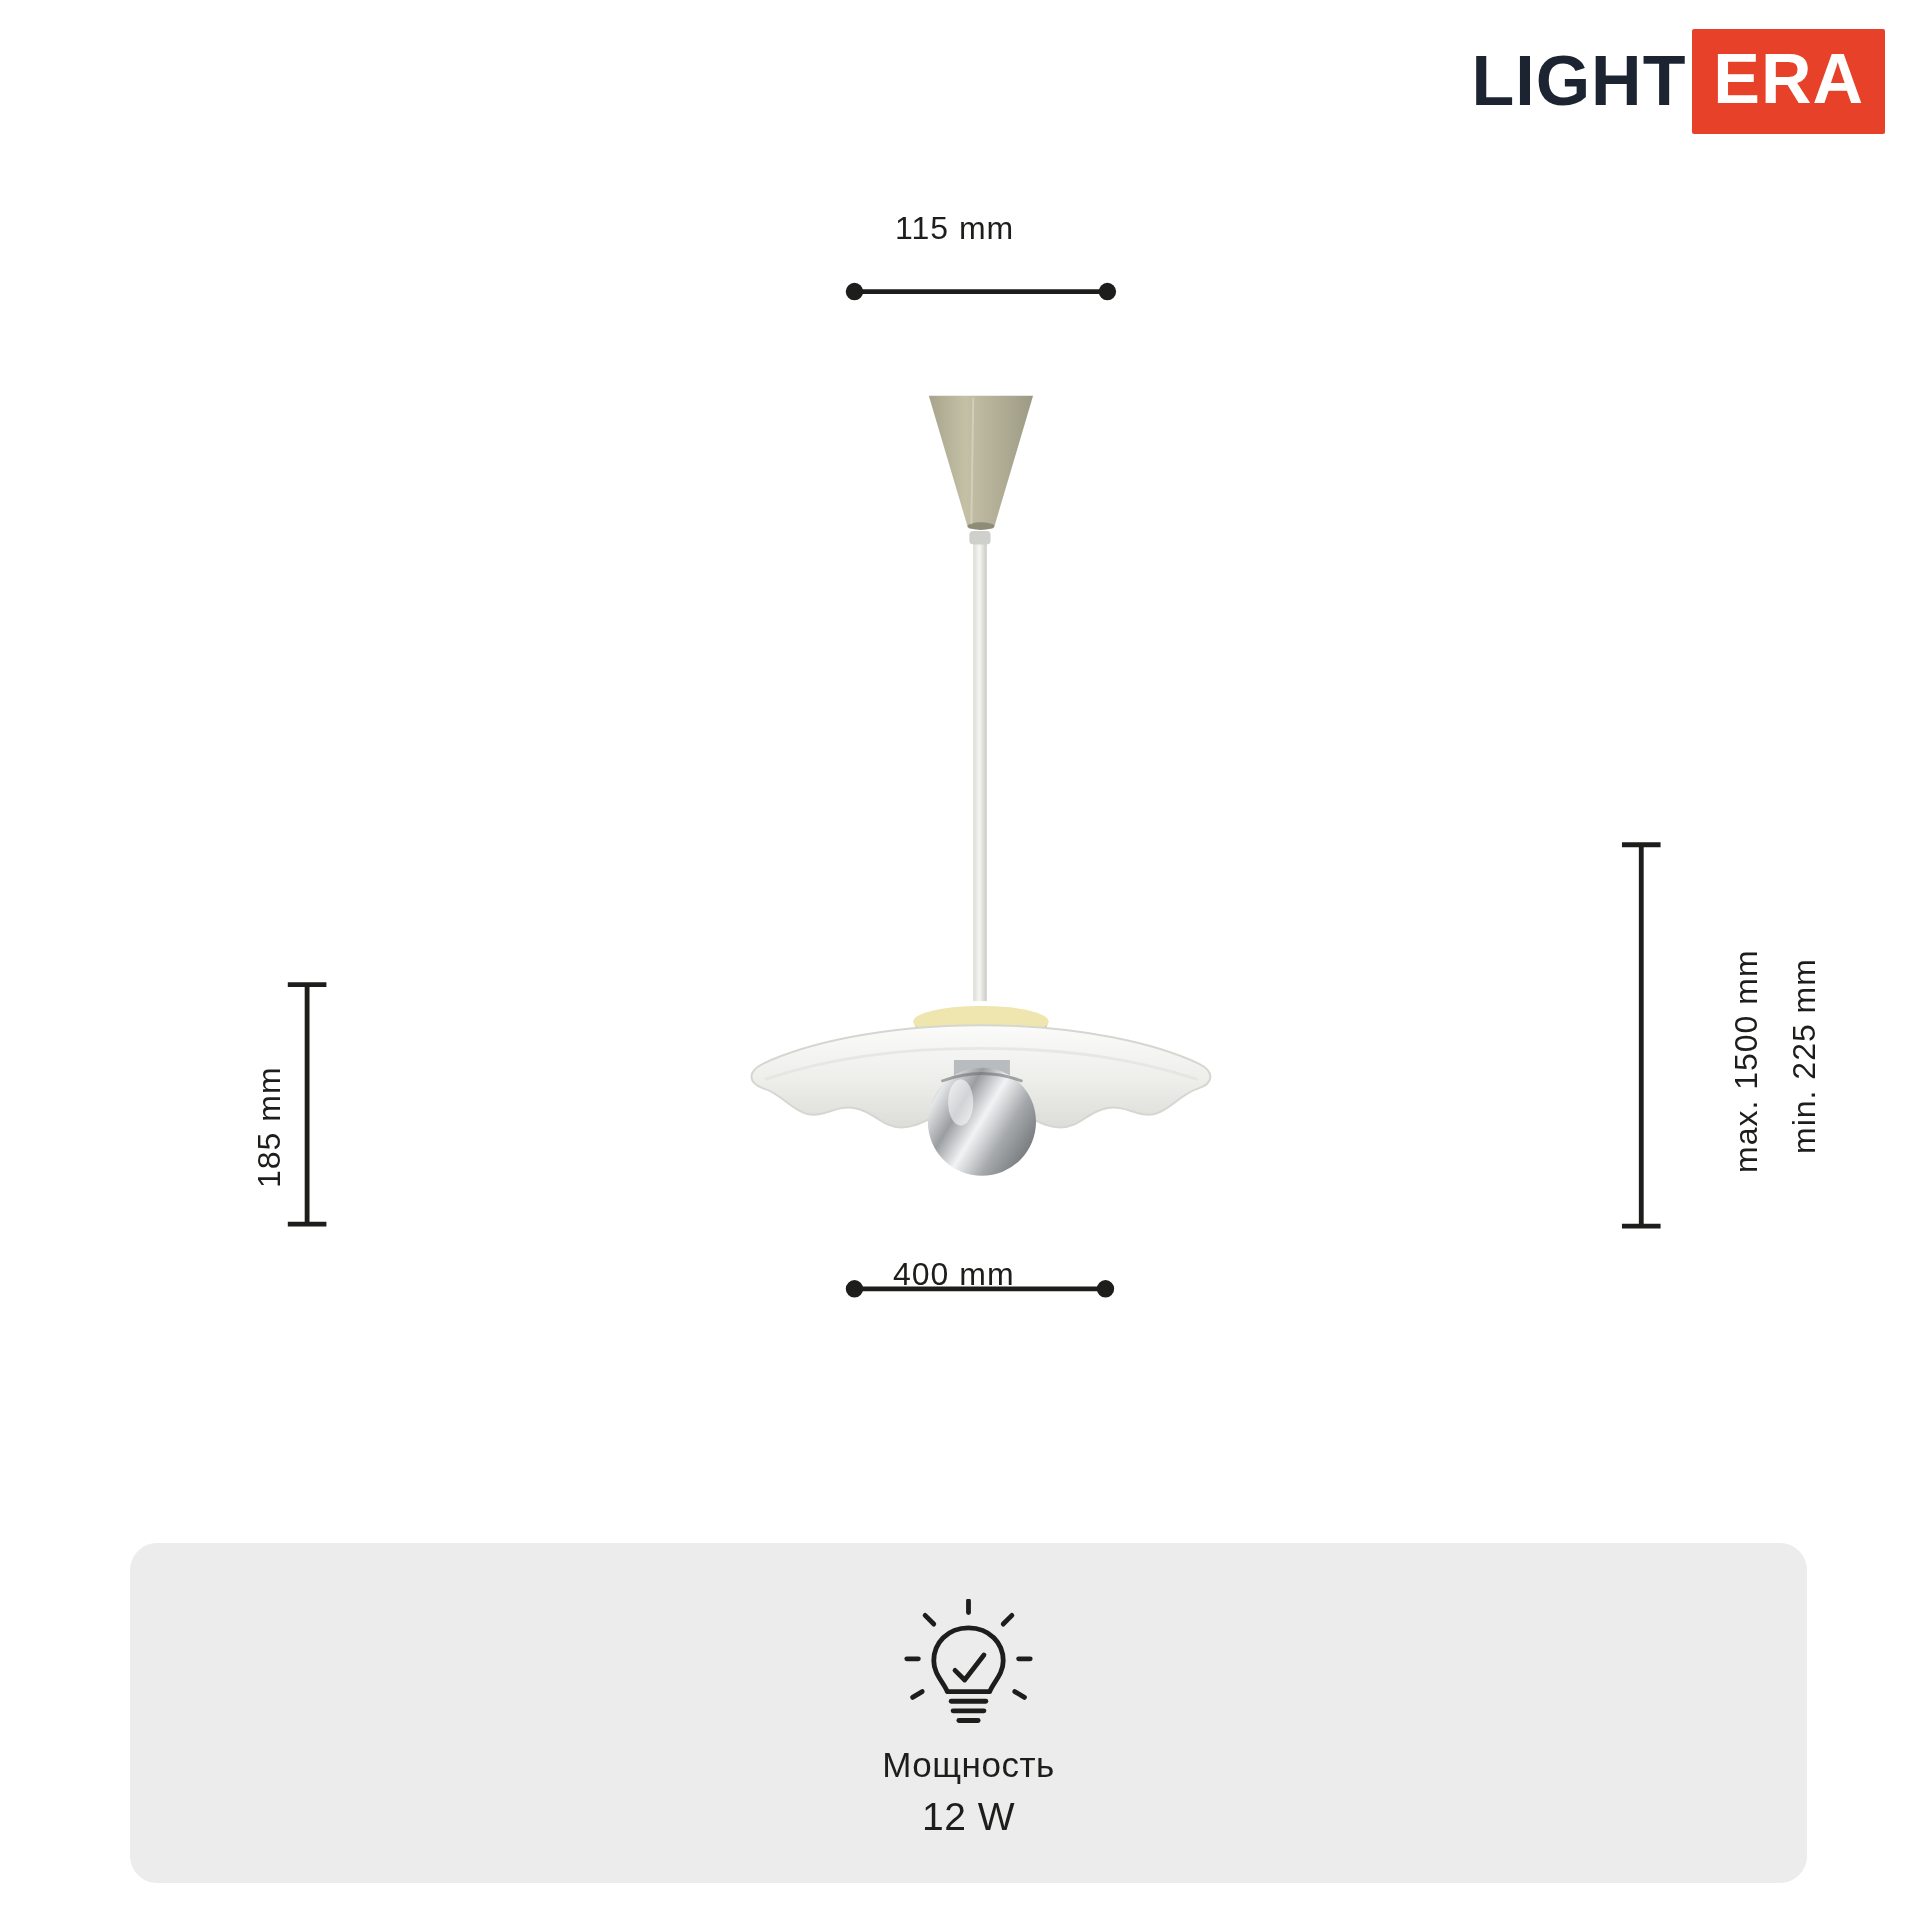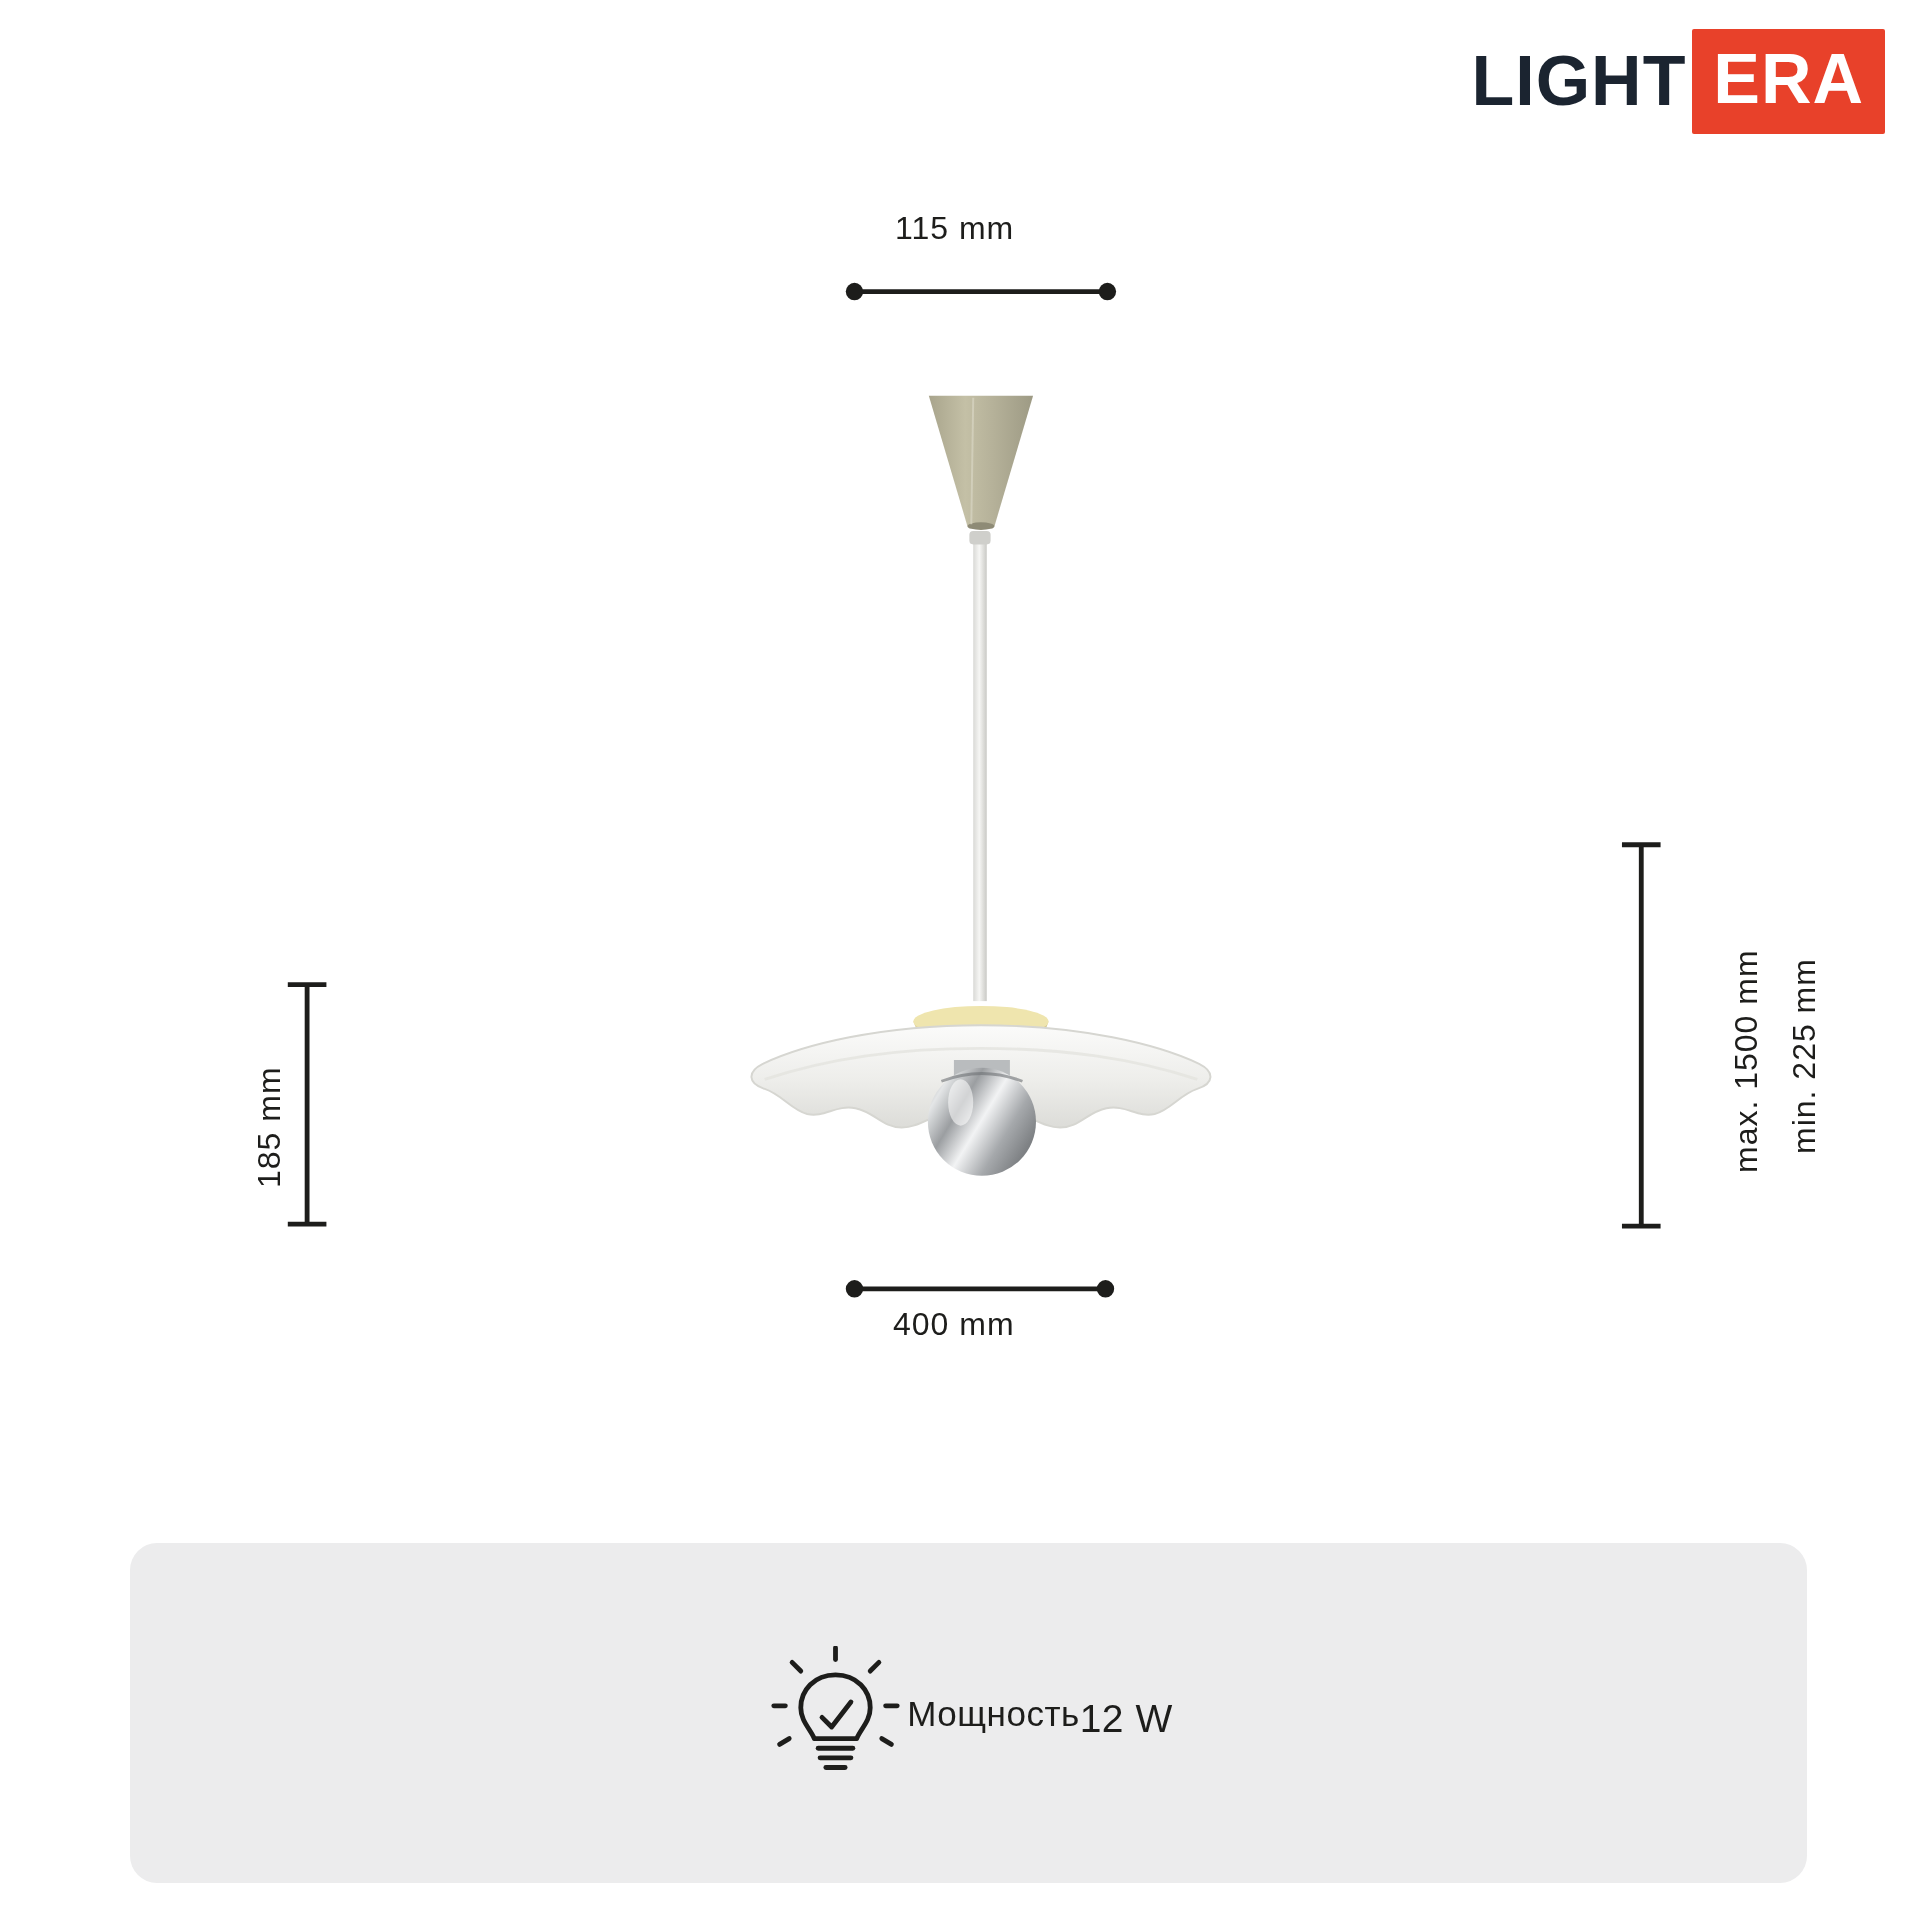--- a/index.html
+++ b/index.html
@@ -80,21 +80,21 @@
     border-radius: 27px;
   }
   .spec-cols {
     display: flex;
     width: 100%;
     height: 100%;
   }
   .spec-col {
     flex: 1 1 0;
     display: flex;
-    flex-direction: row;
+    flex-direction: column;
     align-items: center;
     justify-content: center;
     padding-top: 12px;
   }
   .spec-icon {
     height: 135px;
     display: flex;
     align-items: center;
     justify-content: center;
     margin-bottom: 11.6px;
@@ -218,21 +218,21 @@
     <circle cx="1017" cy="1162" r="56" fill="url(#bulbGrad)"></circle>
     <ellipse cx="995" cy="1142" rx="13" ry="24" fill="#ffffff" opacity="0.55"></ellipse>
     <path d="M975 1120 q42 -16 84 0" fill="none" stroke="#6e7174" stroke-width="3" opacity="0.6"></path>
   </g>
 </svg>
 
 <div class="dim-label" style="left:895px; top:210px;">115 mm</div>
 
 <div class="dim-label dim-vert" style="left:251px; top:1188px;">185 mm</div>
 
-<div class="dim-label" style="left:893px; top:1306px;">400 mm</div>
+<div class="dim-label" style="left:893px; top:1256px;">400 mm</div>
 
 <div class="dim-label dim-vert" style="left:1728px; top:1173px;">max. 1500 mm</div>
 
 <div class="dim-label dim-vert" style="left:1786px; top:1154px;">min. 225 mm</div>
 
 <div class="spec-panel">
   <div class="spec-cols">
 
     <div class="spec-col">
       <div class="spec-icon">

